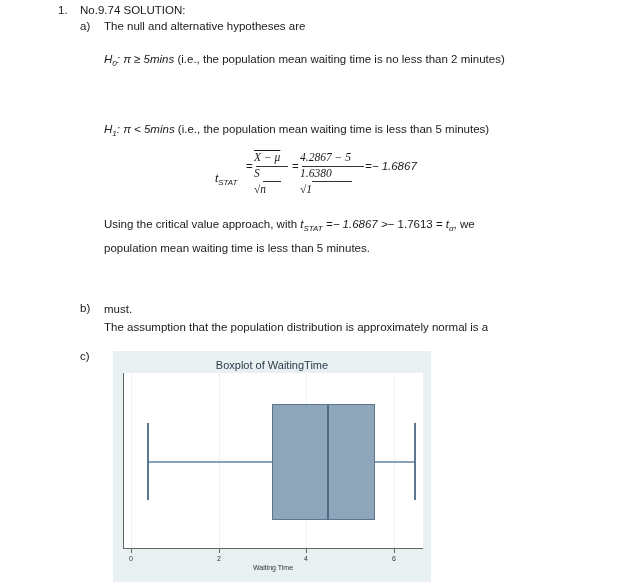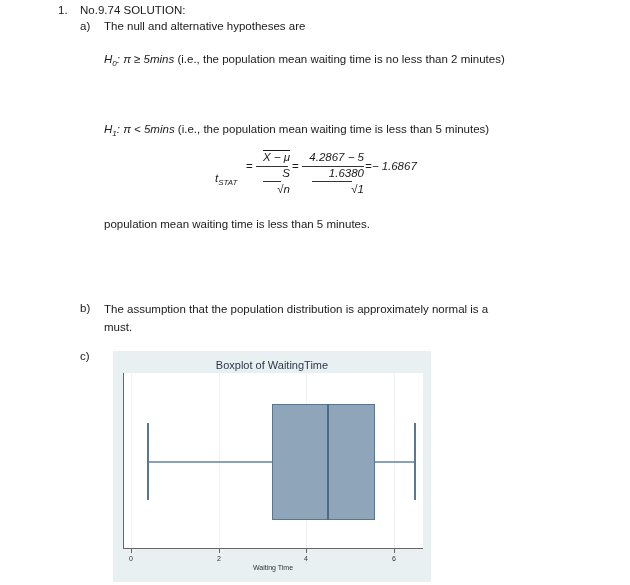--- a/index.html
+++ b/index.html
@@ -6,21 +6,21 @@
   body {
     width: 630px; height: 585px; position: relative; overflow: hidden;
     font-family: "Liberation Sans", sans-serif; color: #1a1a1a; font-size: 11.5px;
   }
   .abs { position: absolute; white-space: nowrap; }
   .it { font-style: italic; }
   .b { font-weight: normal; }
   .sub { font-size: 8px; vertical-align: -3px; font-style: italic; }
   .para { position: absolute; line-height: 18px; }
   
-  .frac { position: absolute; text-align: right; font-style: italic; }
+  .frac { position: absolute; text-align: left; font-style: italic; font-family: Liberation Serif, serif; }
   .fline { position: absolute; height: 1px; background: #333; }
   .ovl { text-decoration: overline; }
   
   .panel { position: absolute; left: 113px; top: 351px; width: 318px; height: 231px; background: #e9f0f2; }
   .plot-area { position: absolute; left: 123px; top: 373px; width: 300px; height: 175px; background: #ffffff; }
   .chart-title { position: absolute; left: 113px; top: 359px; width: 318px; text-align: center; font-size: 11px; color: #2a3a4a; }
   .grid { position: absolute; top: 373px; height: 175px; width: 1px; background: #eef2f4; }
   .axis-y { position: absolute; left: 123px; top: 373px; width: 1px; height: 176px; background: #666; }
   .axis-x { position: absolute; left: 123px; top: 548px; width: 300px; height: 1px; background: #666; }
   .tick { position: absolute; top: 549px; width: 1px; height: 4px; background: #666; }
@@ -71,27 +71,30 @@
   <div class="frac" style="left:300px; top:151px; width:64px;">4.2867 − 5</div>
   <div class="fline" style="left:302px; top:166px; width:62px;"></div>
   <div class="frac" style="left:300px; top:167px; width:64px;">1.6380</div>
   <div class="fline" style="left:312px; top:181px; width:40px;"></div>
   <div class="frac" style="left:300px; top:183px; width:64px;">√1</div>
 
   <div class="abs it" style="left:365px; top:160px;">=− 1.6867</div>
 </div>
 
 <div class="para" style="left:104px; top:215px; line-height:19.5px;">
+  <div>
+    <span>Using the critical value approach, with </span><span class="it">t</span><span class="sub">STAT</span><span class="it"> =− 1.6867 &gt;</span><span>− 1.7613 = </span><span class="it">t</span><span class="sub">α</span><span>, we</span>
+  </div>
   <div>population mean waiting time is less than 5 minutes.</div>
 </div>
 
 <div class="abs" style="left:80px; top:302px;">b)</div>
 <div class="para" style="left:104px; top:300px;">
+  <div>must.</div>
   <div>The assumption that the population distribution is approximately normal is a</div>
-  <div>must.</div>
 </div>
 
 <div class="abs" style="left:80px; top:350px;">c)</div>
 
 <div>
   <div class="panel"></div>
   <div class="chart-title">Boxplot of WaitingTime</div>
   <div class="plot-area"></div>
 
   <div class="grid" style="left:131px;"></div>

